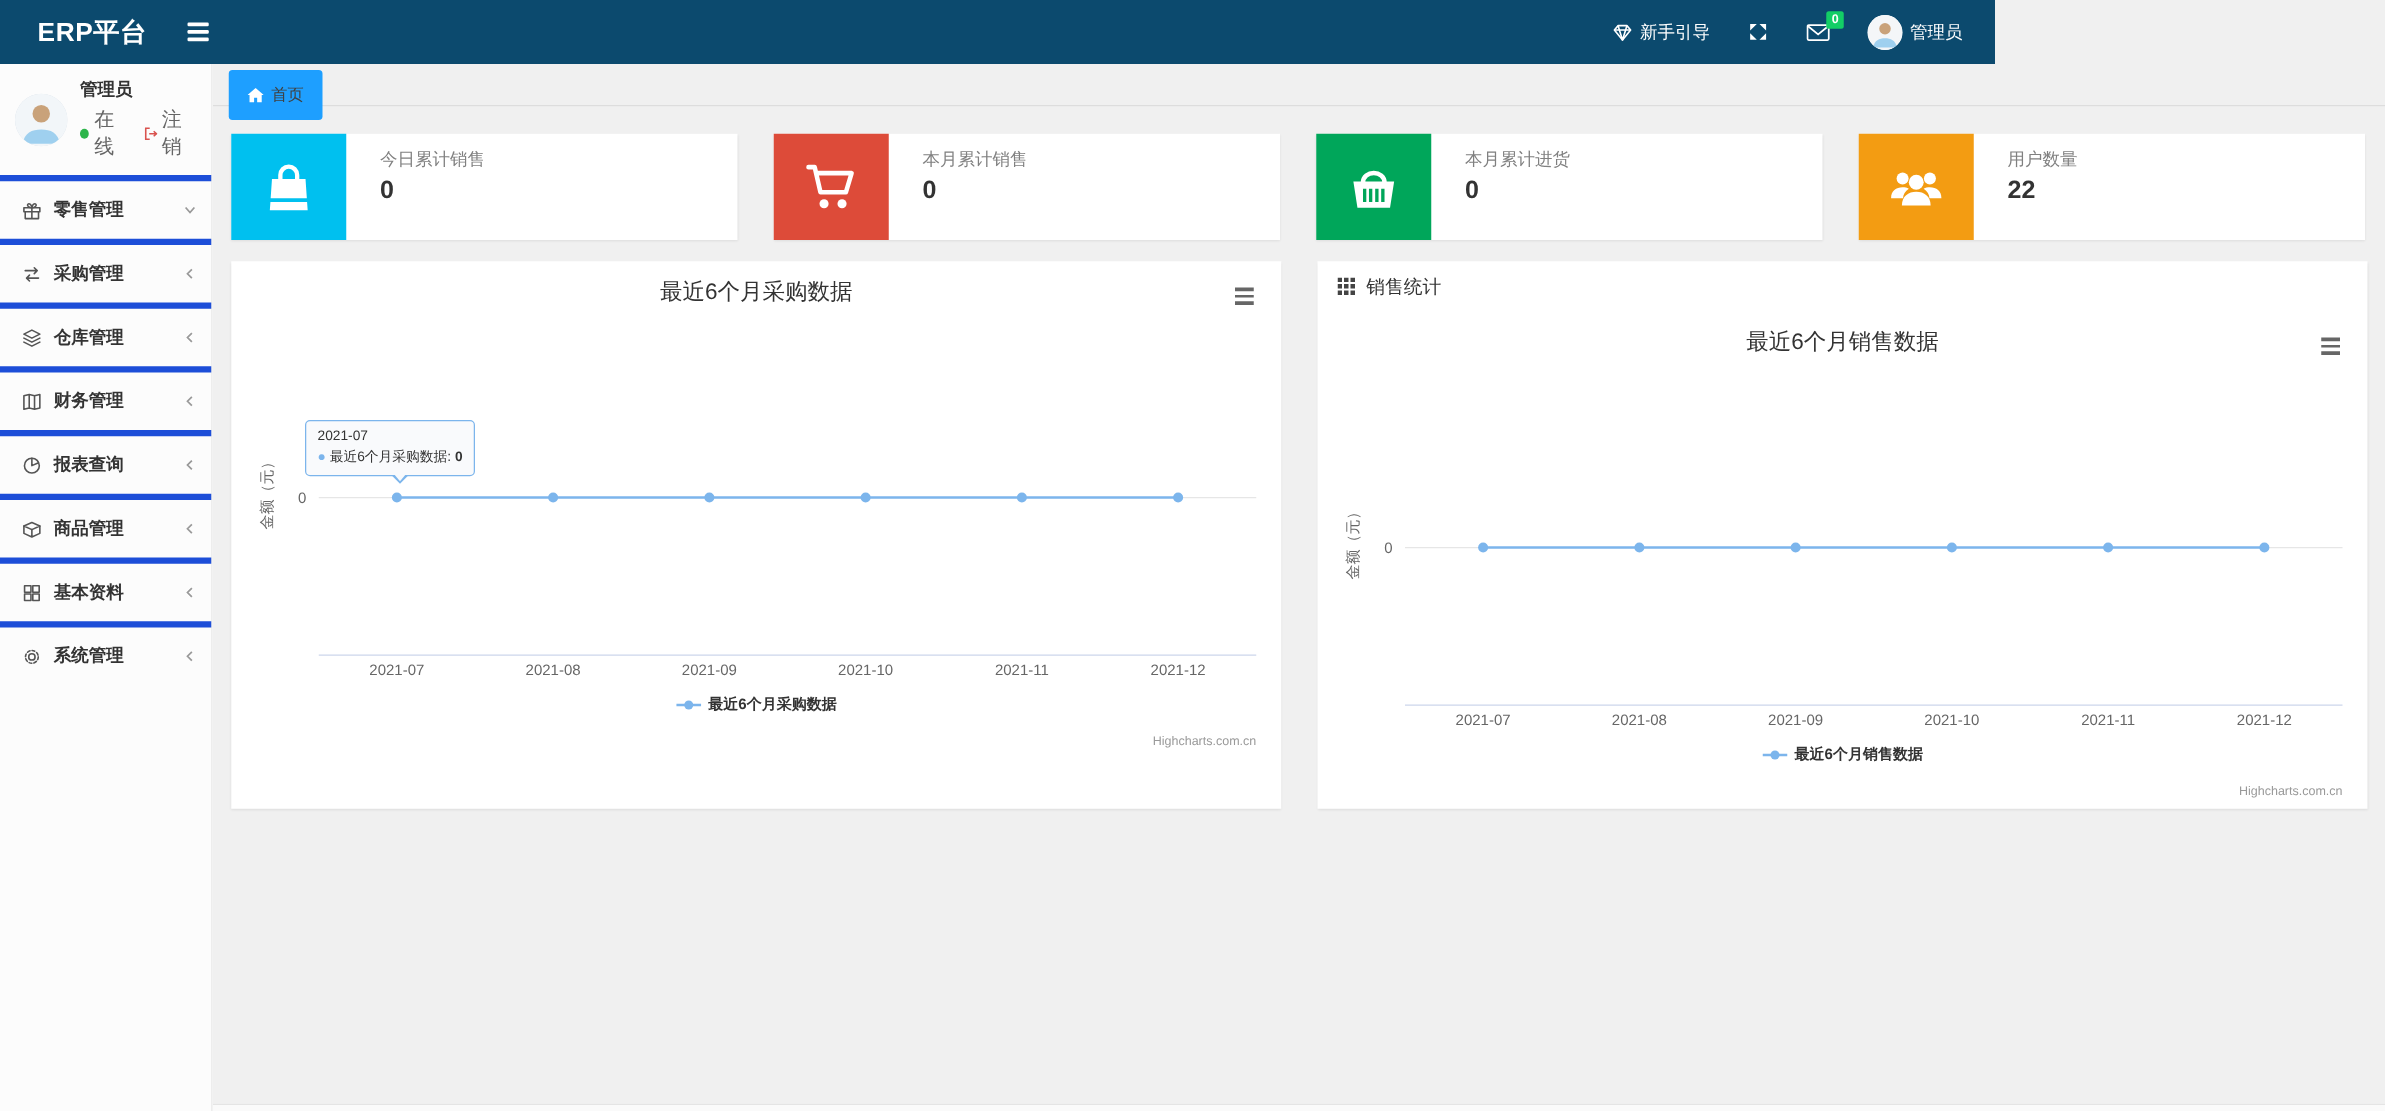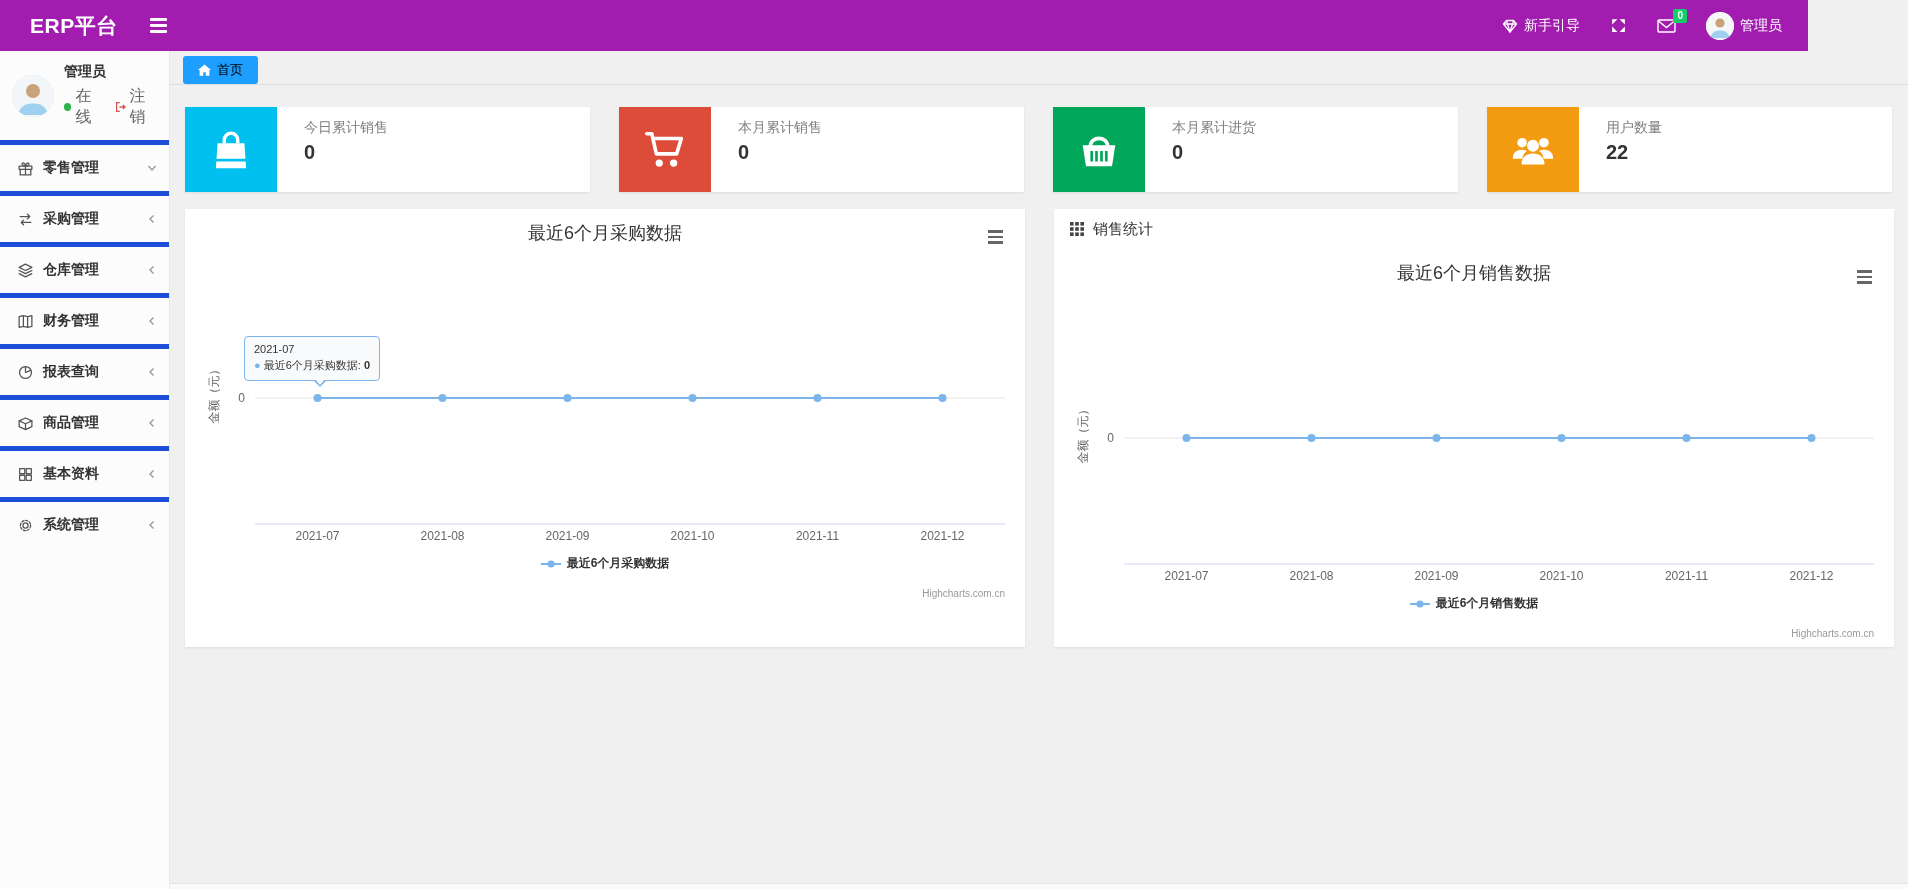--- a/index.html
+++ b/index.html
@@ -1,20 +1,20 @@
 <!DOCTYPE html>
 <html><head>
 <meta charset="utf-8">
 <style>
   * { margin:0; padding:0; box-sizing:border-box; }
   html,body { width:1908px; height:889px; overflow:hidden;
     font-family:"Liberation Sans","DejaVu Sans",sans-serif; background:#f0f0f0; color:#333; }
 
   
-  .navbar { position:fixed; top:0; left:0; width:1808px; height:51px; background:#a21caf;
+  .navbar { position:fixed; top:0; left:0; width:1596px; height:51px; background:#0c4a6e;
     display:flex; align-items:center; z-index:50; color:#fff; }
   .brand { font-size:21px; font-weight:bold; margin-left:30px; letter-spacing:.5px; }
   .nav-burger { margin-left:32px; cursor:pointer; display:flex; flex-direction:column; gap:3px; }
   .nav-burger i { display:block; width:17px; height:3px; background:#fff; border-radius:1px; }
   .nav-right { margin-left:auto; display:flex; align-items:center; gap:30px; margin-right:26px; font-size:14px; }
   .nav-item { display:flex; align-items:center; gap:6px; cursor:pointer; }
   .nav-msg { position:relative; }
   .badge { position:absolute; top:-9px; right:-11px; background:#13ce66; color:#fff; font-size:10px;
     line-height:1; padding:2px 4px; border-radius:2px; font-weight:bold; }
   .nav-avatar { width:28px; height:28px; border-radius:50%; background:#fff; overflow:hidden; flex:none; }
@@ -37,21 +37,21 @@
   .menu-link .m-ico { width:18px; height:18px; margin-right:9px; flex:none; display:flex; align-items:center; justify-content:center; }
   .menu-link .chev { margin-left:auto; color:#999; display:flex; }
   .submenu { list-style:none; background:#fff; }
   .submenu .menu-link { height:40px; padding-left:26px; font-weight:normal; font-size:13.5px; color:#444; }
   .m-ico svg { stroke:#555; fill:none; stroke-width:1.2; stroke-linecap:round; stroke-linejoin:round; }
   .submenu .m-ico svg { stroke:#777; }
 
   
   .main { position:absolute; top:51px; left:170px; width:1738px; height:838px; background:#f0f0f0; }
   .tabs-bar { height:34px; border-bottom:1px solid #ddd; position:relative; }
-  .tab-home { position:absolute; left:13px; top:5px; height:28px; background:#1e9fff; color:#000000;
+  .tab-home { position:absolute; left:13px; top:5px; height:40px; background:#1e9fff; color:#404040;
     border-radius:3px; display:flex; align-items:center; gap:6px; padding:0 15px; font-size:13px; cursor:pointer; }
 
   .stats-row { display:flex; gap:29px; padding:22px 14px 0 15px; }
   .stat-card { width:405px; height:85px; background:#fff; box-shadow:0 1px 2px rgba(0,0,0,.08); display:flex; cursor:pointer; }
   .stat-icon-box { width:92px; height:85px; flex:none; display:flex; align-items:center; justify-content:center; }
   .stat-body { padding:12px 0 0 16px;margin-left:11px; }
   .stat-label { font-size:14px; color:#808080; margin-bottom:4px; }
   .stat-value { font-size:20px; font-weight:bold; color:#333; }
 
   .charts-row { display:flex; gap:29px; padding:17px 14px 0 15px; }

